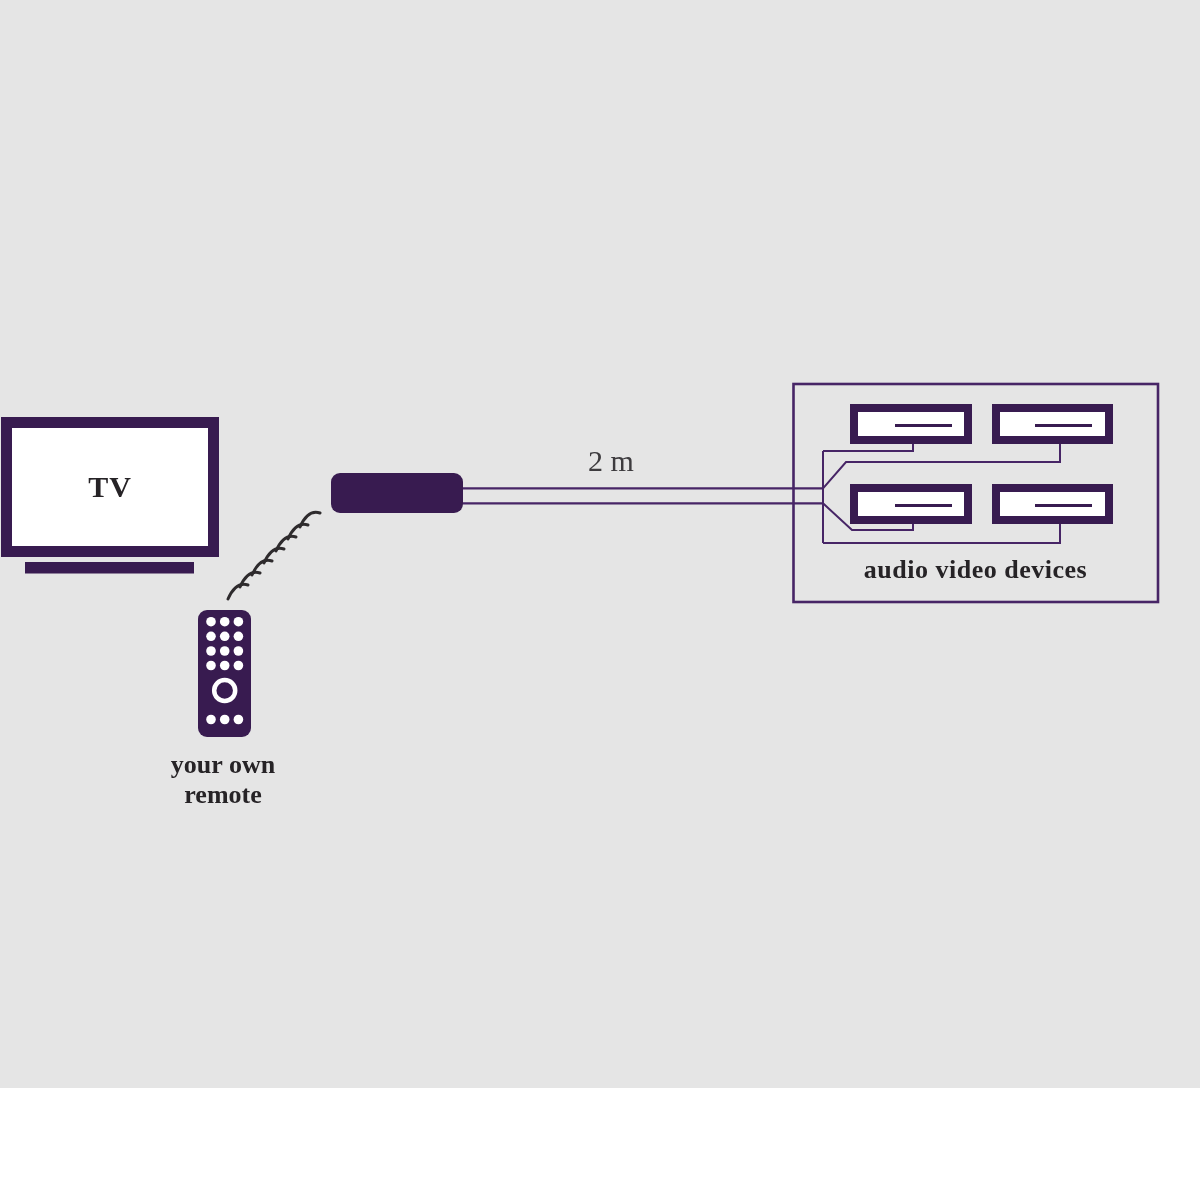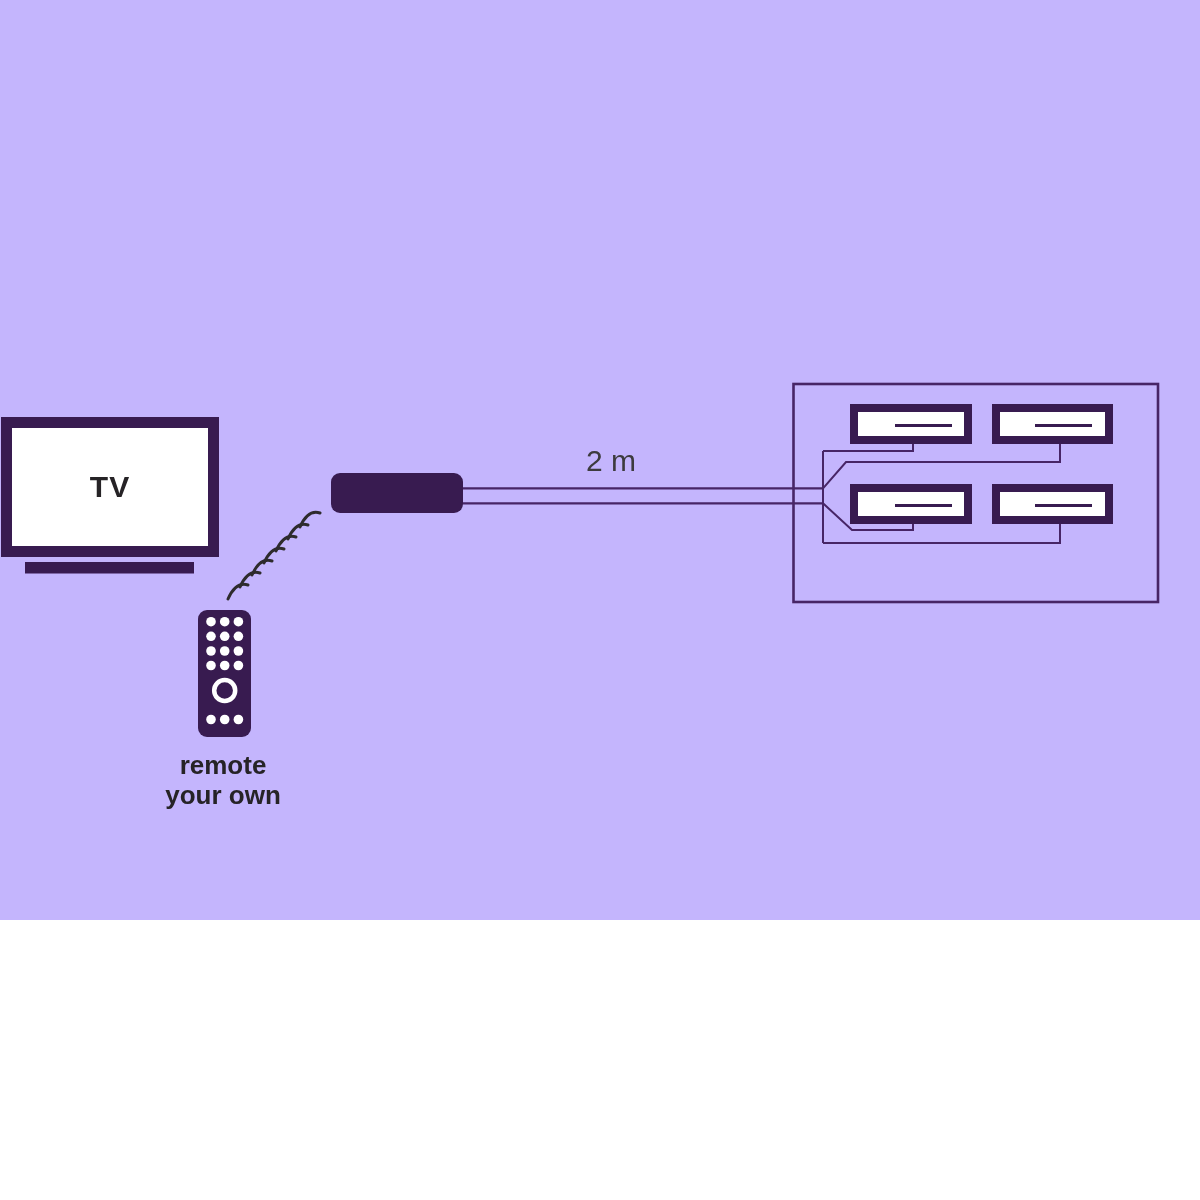--- a/index.html
+++ b/index.html
@@ -1,21 +1,21 @@
 <!DOCTYPE html>
 <html><head>
 <meta charset="utf-8">
 <style>
   html,body{margin:0;padding:0;background:#ffffff;}
   .page{
     position:relative;
-    width:1200px;height:920px;
-    background:#c4b5fd;
+    width:1200px;height:1088px;
+    background:#e5e5e5;
     overflow:hidden;
-    font-family:Liberation Sans, sans-serif;
+    font-family:Liberation Serif, serif;
   }
   .diagram-svg{position:absolute;left:0;top:0;}
   .label{
     position:absolute;
     color:#262326;
     font-weight:bold;
     text-align:center;
   }
   .label span{display:block;}
   .tv-label{
@@ -117,18 +117,21 @@
   </div>
 
   <div class="label len-label">
     <span>2 m</span>
   </div>
 
   <div class="label ir-label">
   </div>
 
   <div class="label remote-label">
+    <span>your own</span>
     <span>remote</span>
-    <span>your own</span>
   </div>
 
+  <div class="label av-label">
+    <span>audio video devices</span>
+  </div>
 
 </div>
 
 </body></html>

